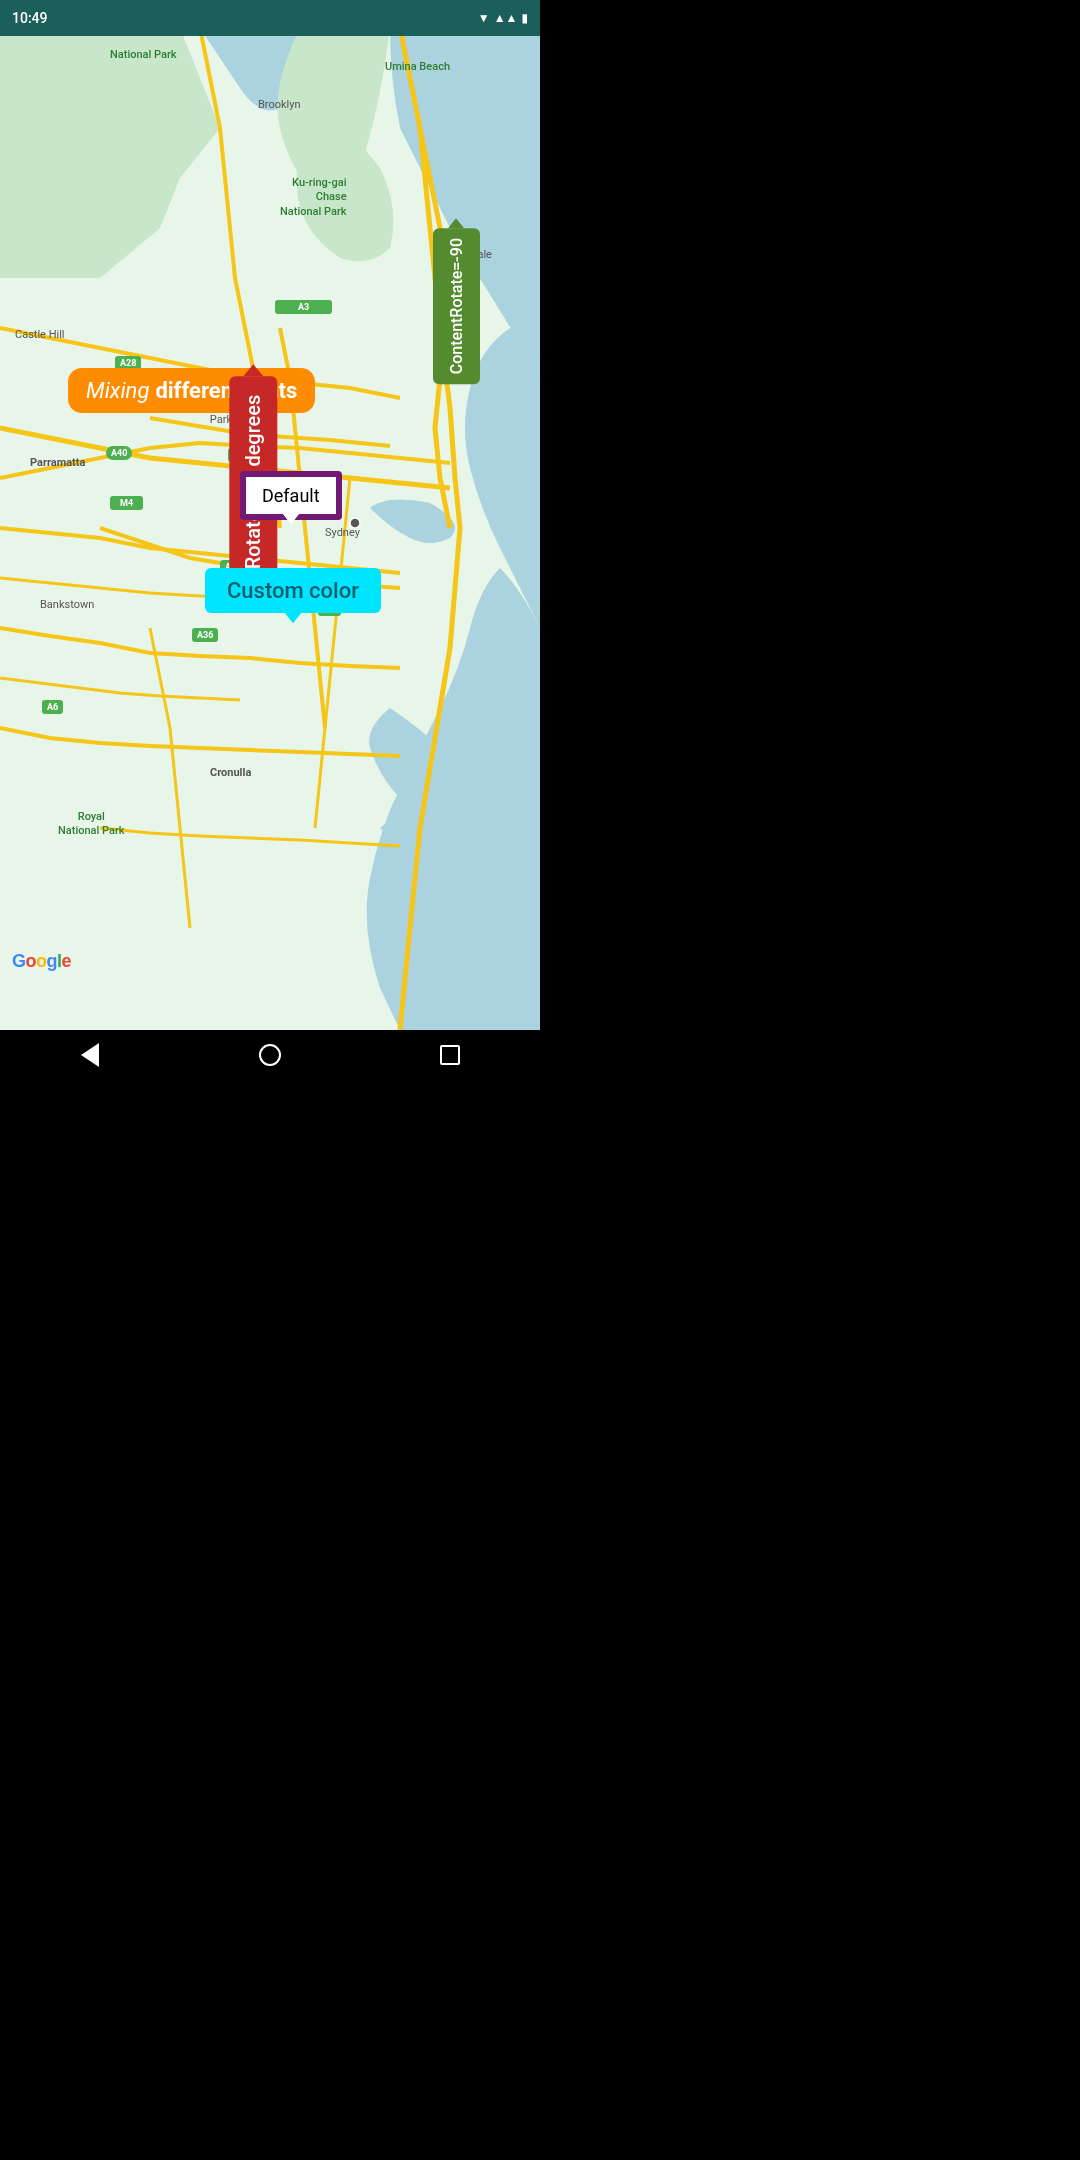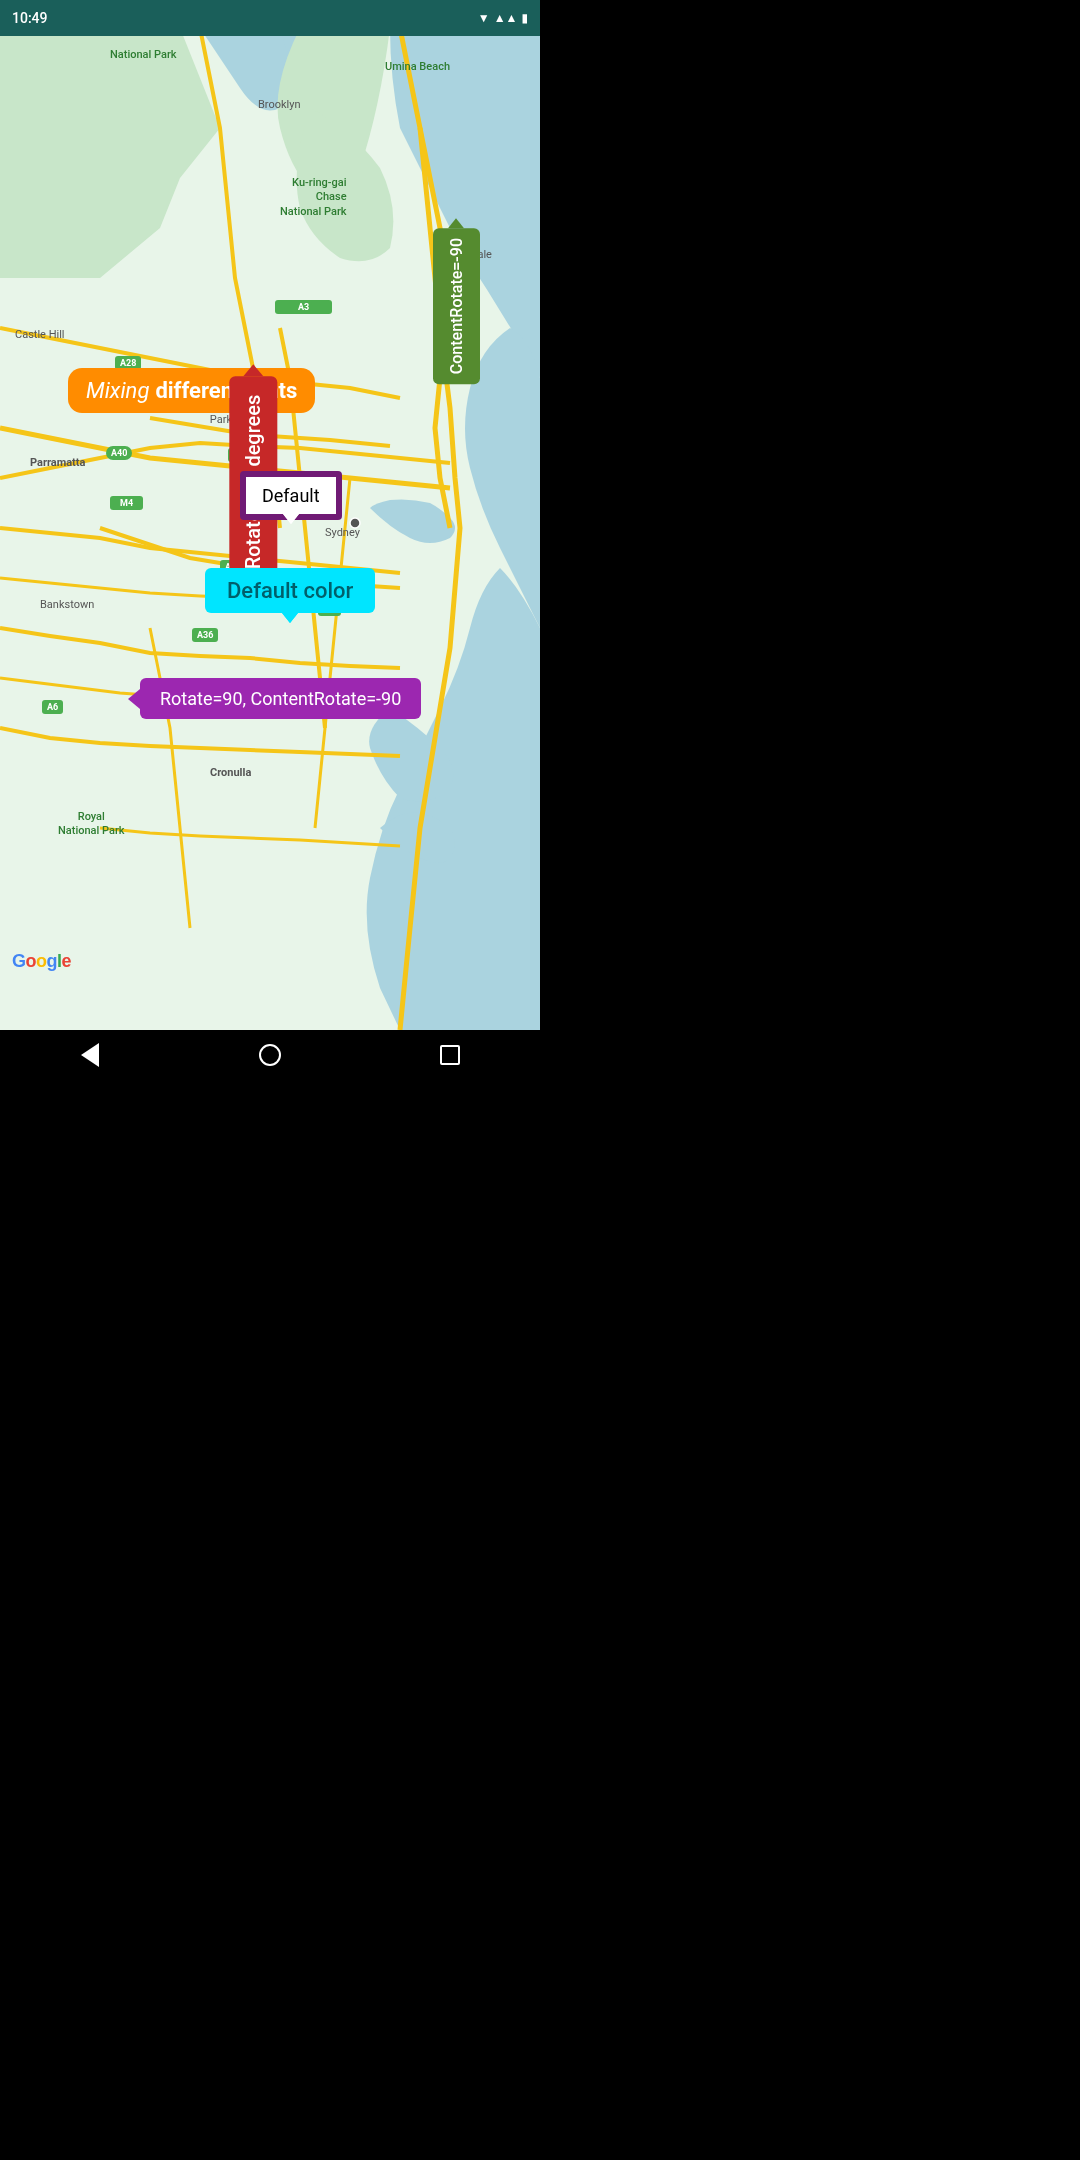--- a/index.html
+++ b/index.html
@@ -375,27 +375,24 @@
   <div id="label-rotated" class="marker">
     <span>Rotated 90 degrees</span>
   </div>
 
   <div id="label-default" class="marker" style="position:absolute; left:240px; top:443px; background:white; border:6px solid #701a75; border-radius:4px; padding:8px 16px; color:#000000; font-size:18px; z-index:10;">
     <span>Default</span>
     <span style="position:absolute; bottom:-10px; left:50%; transform:translateX(-50%); border-left:8px solid transparent; border-right:8px solid transparent; border-top:10px solid white; display:block; width:0; height:0;"></span>
   </div>
 
   <div id="label-custom" class="marker">
-    <span>Default color</span>
+    <span>Custom color</span>
     <span style="position:absolute; bottom:-10px; left:50%; transform:translateX(-50%); border-left:8px solid transparent; border-right:8px solid transparent; border-top:10px solid #00e5ff; display:block; width:0; height:0;"></span>
   </div>
 
-  <div id="label-rotate90" class="marker">
-    <span>Rotate=90, ContentRotate=-90</span>
-  </div>
 
   <div id="google-logo" style="font-size:18px; font-weight:700; letter-spacing:-0.5px; font-family: Arial, sans-serif;">
     <span class="g-blue">G</span><span class="g-red">o</span><span class="g-yellow">o</span><span class="g-blue">g</span><span class="g-green">l</span><span class="g-red">e</span>
   </div>
 </div>
 
 <div id="nav-bar">
   <div class="nav-btn">
     <div class="nav-triangle"></div>
   </div>

